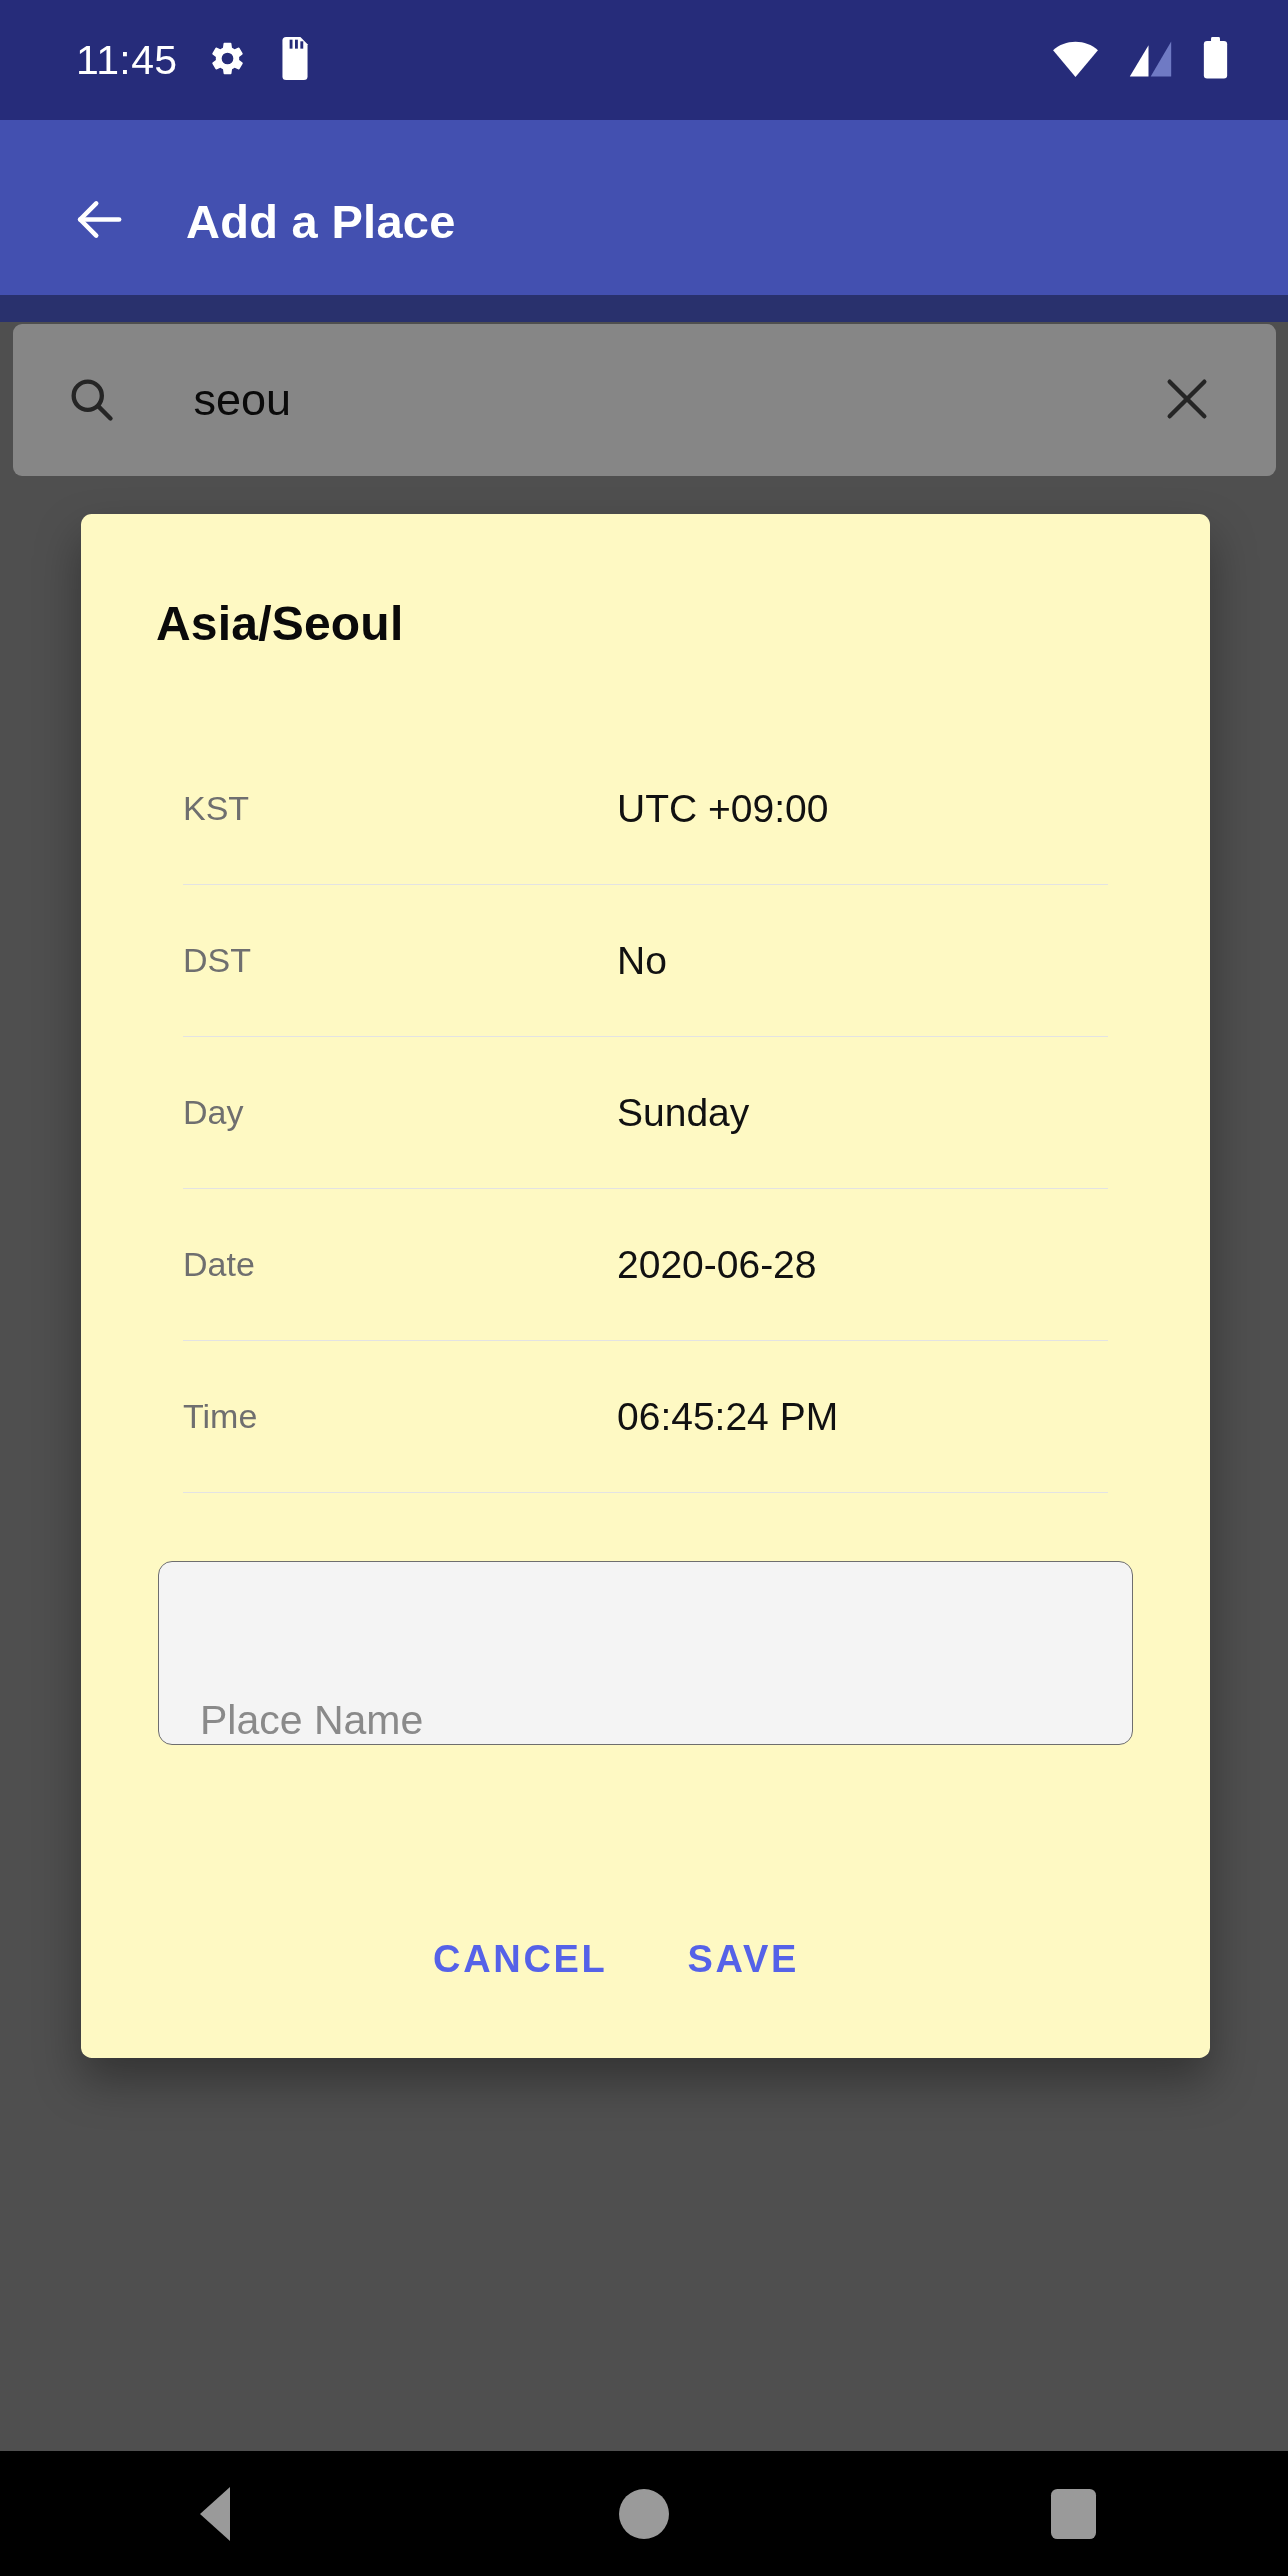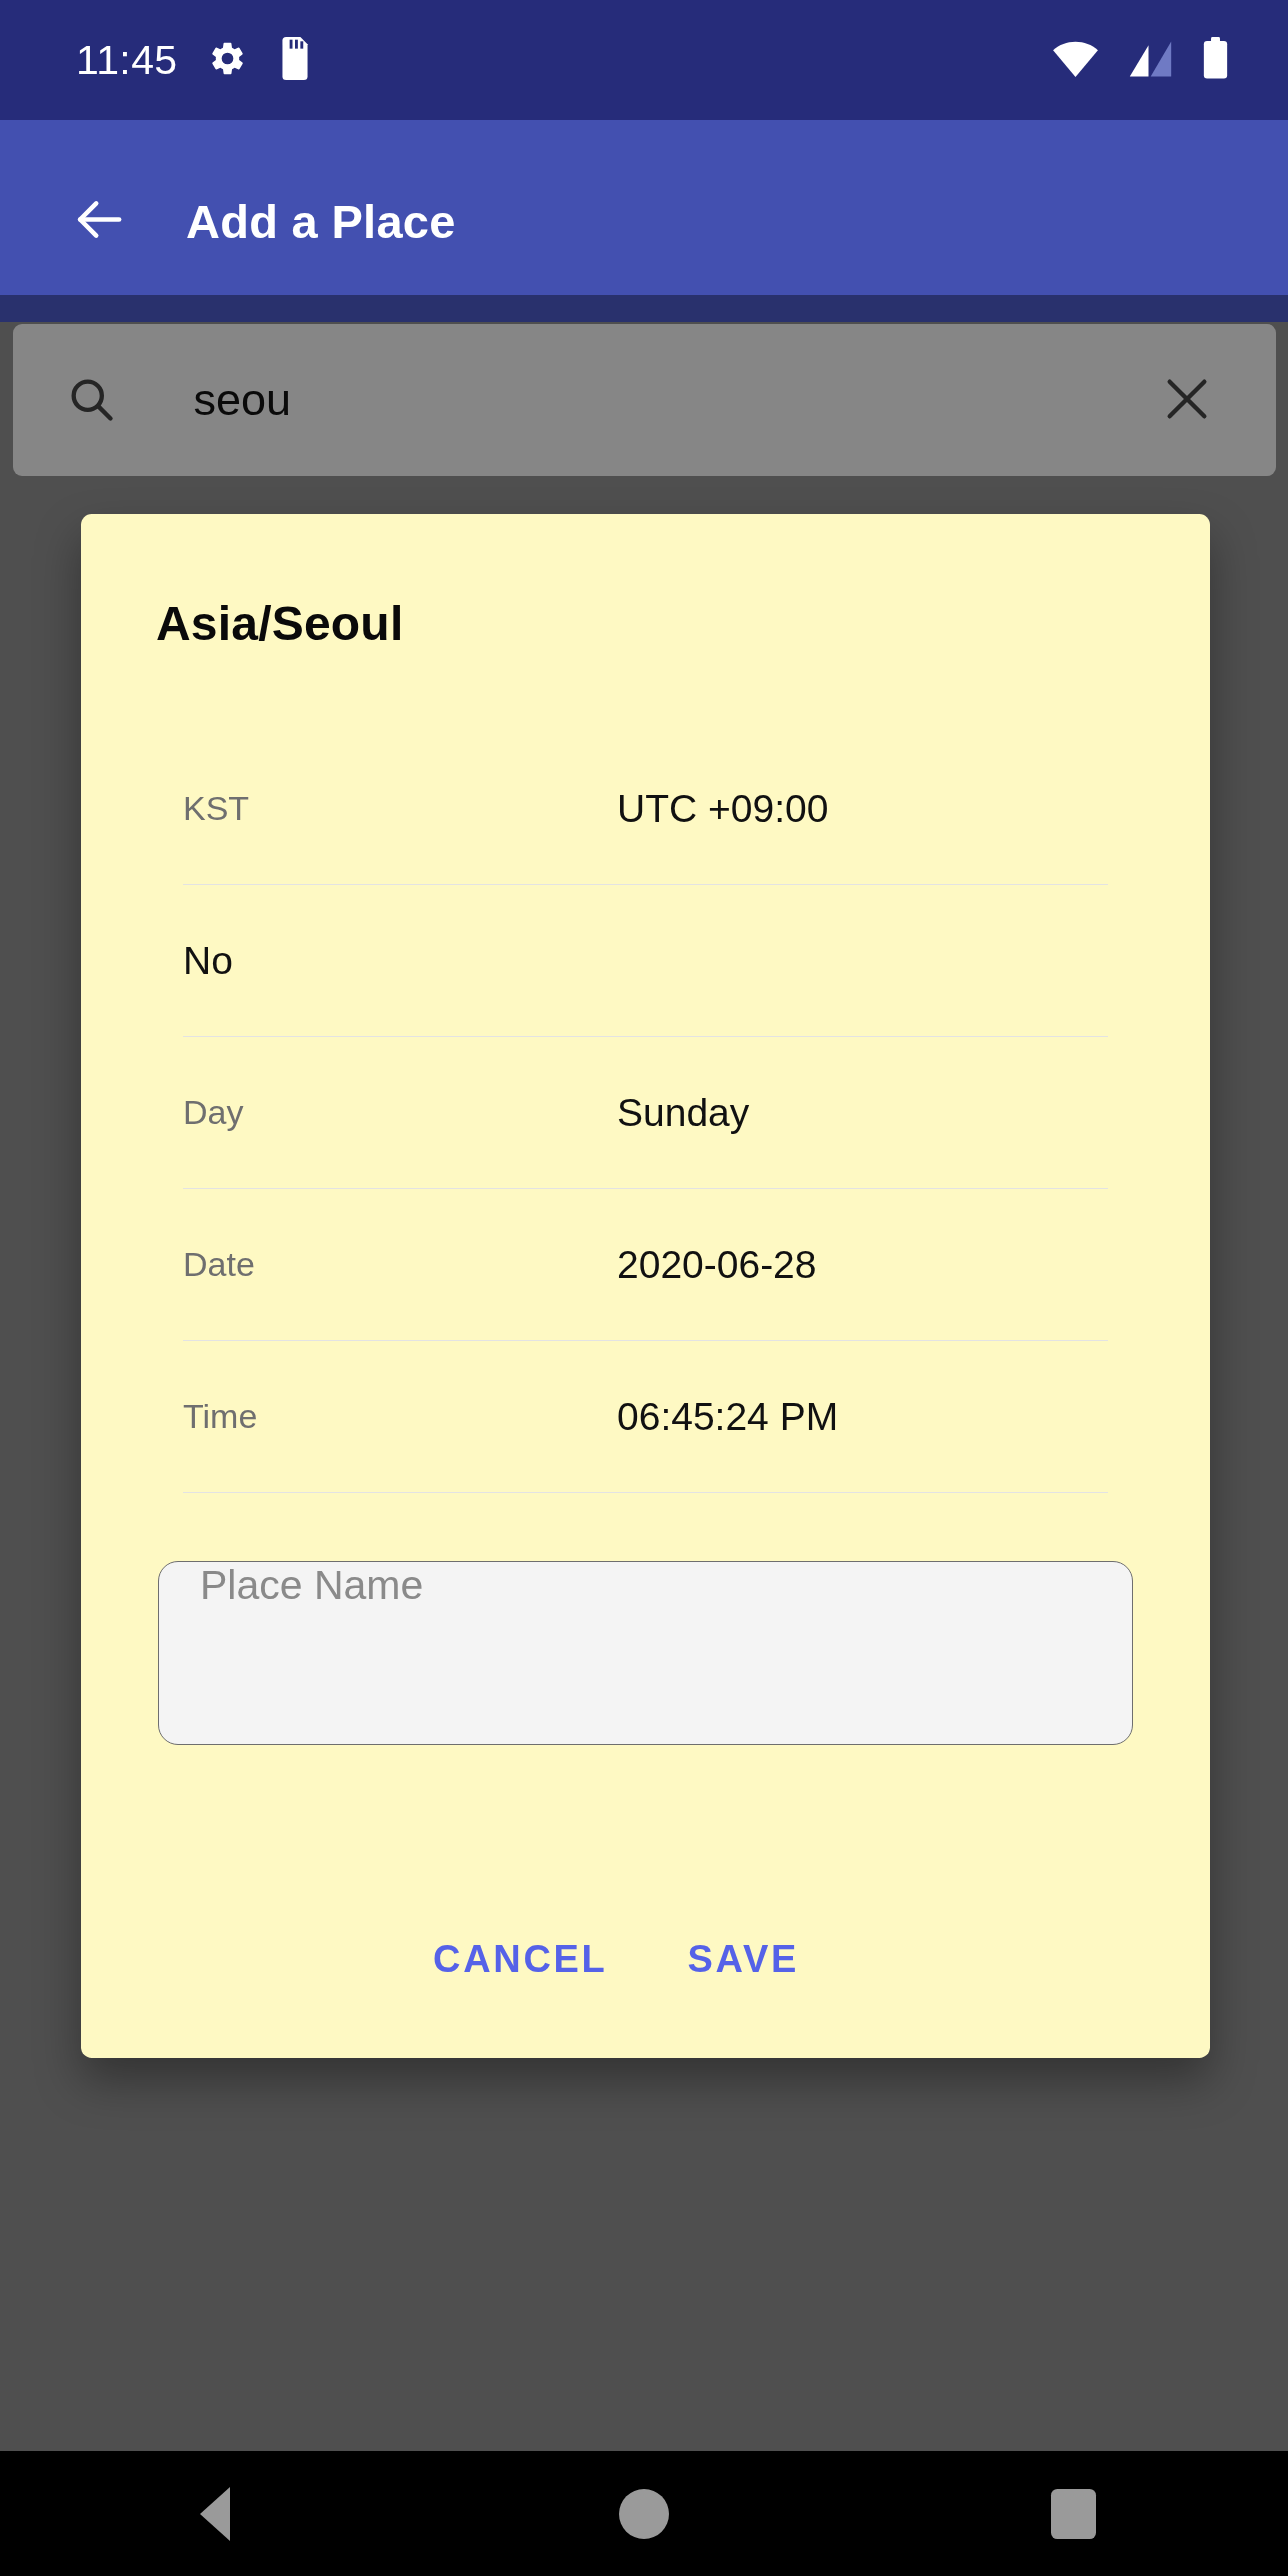--- a/index.html
+++ b/index.html
@@ -54,22 +54,22 @@
     font-size:48px; font-weight:bold; color:#0a0a0a;
     margin:82px 0 0 75px; letter-spacing:0.2px;
   }
   .rows{ margin-top:82px; padding:0 102px; }
   .row{ height:152px; display:flex; align-items:center; border-bottom:1.8px solid #e3e3e3; }
   .row .lbl{ width:434px; font-size:34px; color:#6f6f6f; }
   .row .val{ font-size:39px; color:#111; }
 
   .field{
     margin:68px 77px 0 77px; height:184px;
-    background:#f4f4f4; border:1.8px solid #6e6e6e; border-radius:20px;
-    display:flex; align-items:flex-start;
+    background:#f4f4f4; border:1.8px solid #6e6e6e; border-radius:14px;
+    display:flex; align-items:flex-end;
   }
   .field .ph{ margin-left:41px; font-size:41px; color:#8a8a8a; }
 
   .actions{
     margin-top:auto; display:flex; justify-content:center; align-items:center;
     gap:55px; padding:0 59px 63px 0;
   }
   .act{
     font-size:38px; font-weight:bold; color:#5562e8;
     letter-spacing:2.7px; background:none; border:none;
@@ -162,20 +162,21 @@
 
   <div class="dialog">
     <div class="dlg-title">Asia/Seoul</div>
 
     <div class="rows">
       <div class="row">
         <span class="lbl">KST</span>
         <span class="val">UTC +09:00</span>
       </div>
       <div class="row">
+        <span class="lbl">DST</span>
         <span class="val">No</span>
       </div>
       <div class="row">
         <span class="lbl">Day</span>
         <span class="val">Sunday</span>
       </div>
       <div class="row">
         <span class="lbl">Date</span>
         <span class="val">2020-06-28</span>
       </div>

